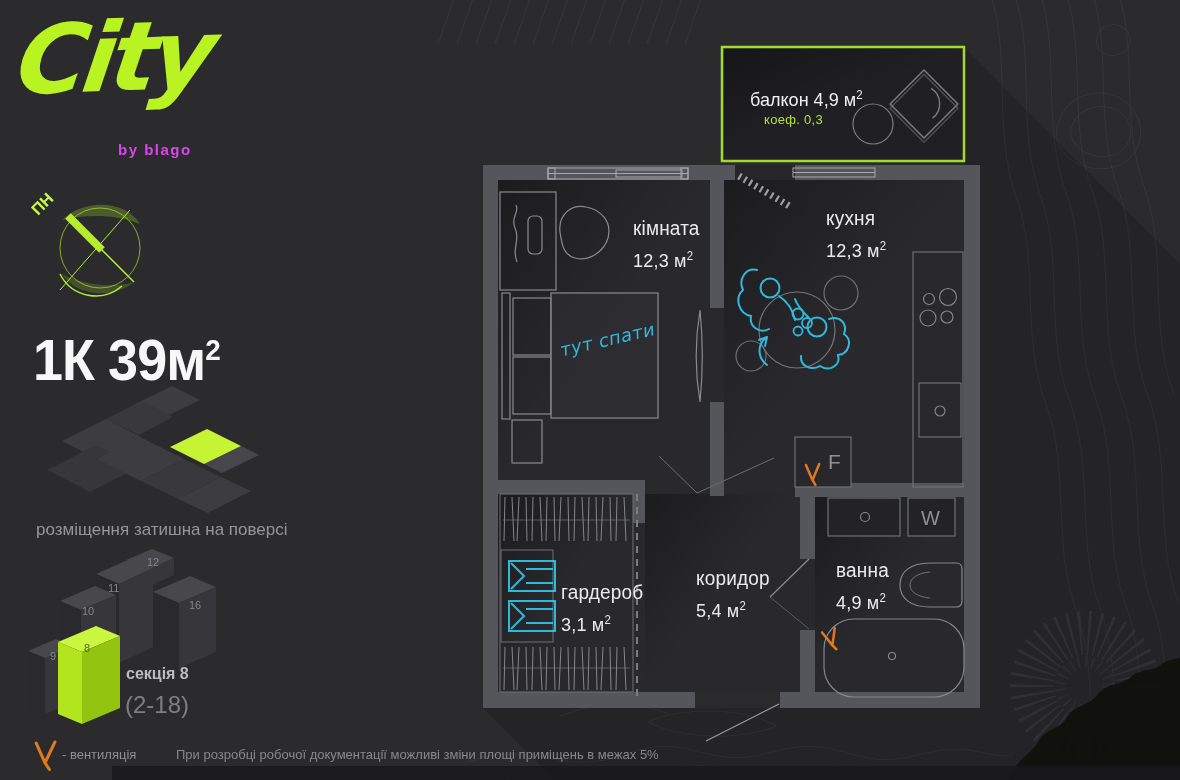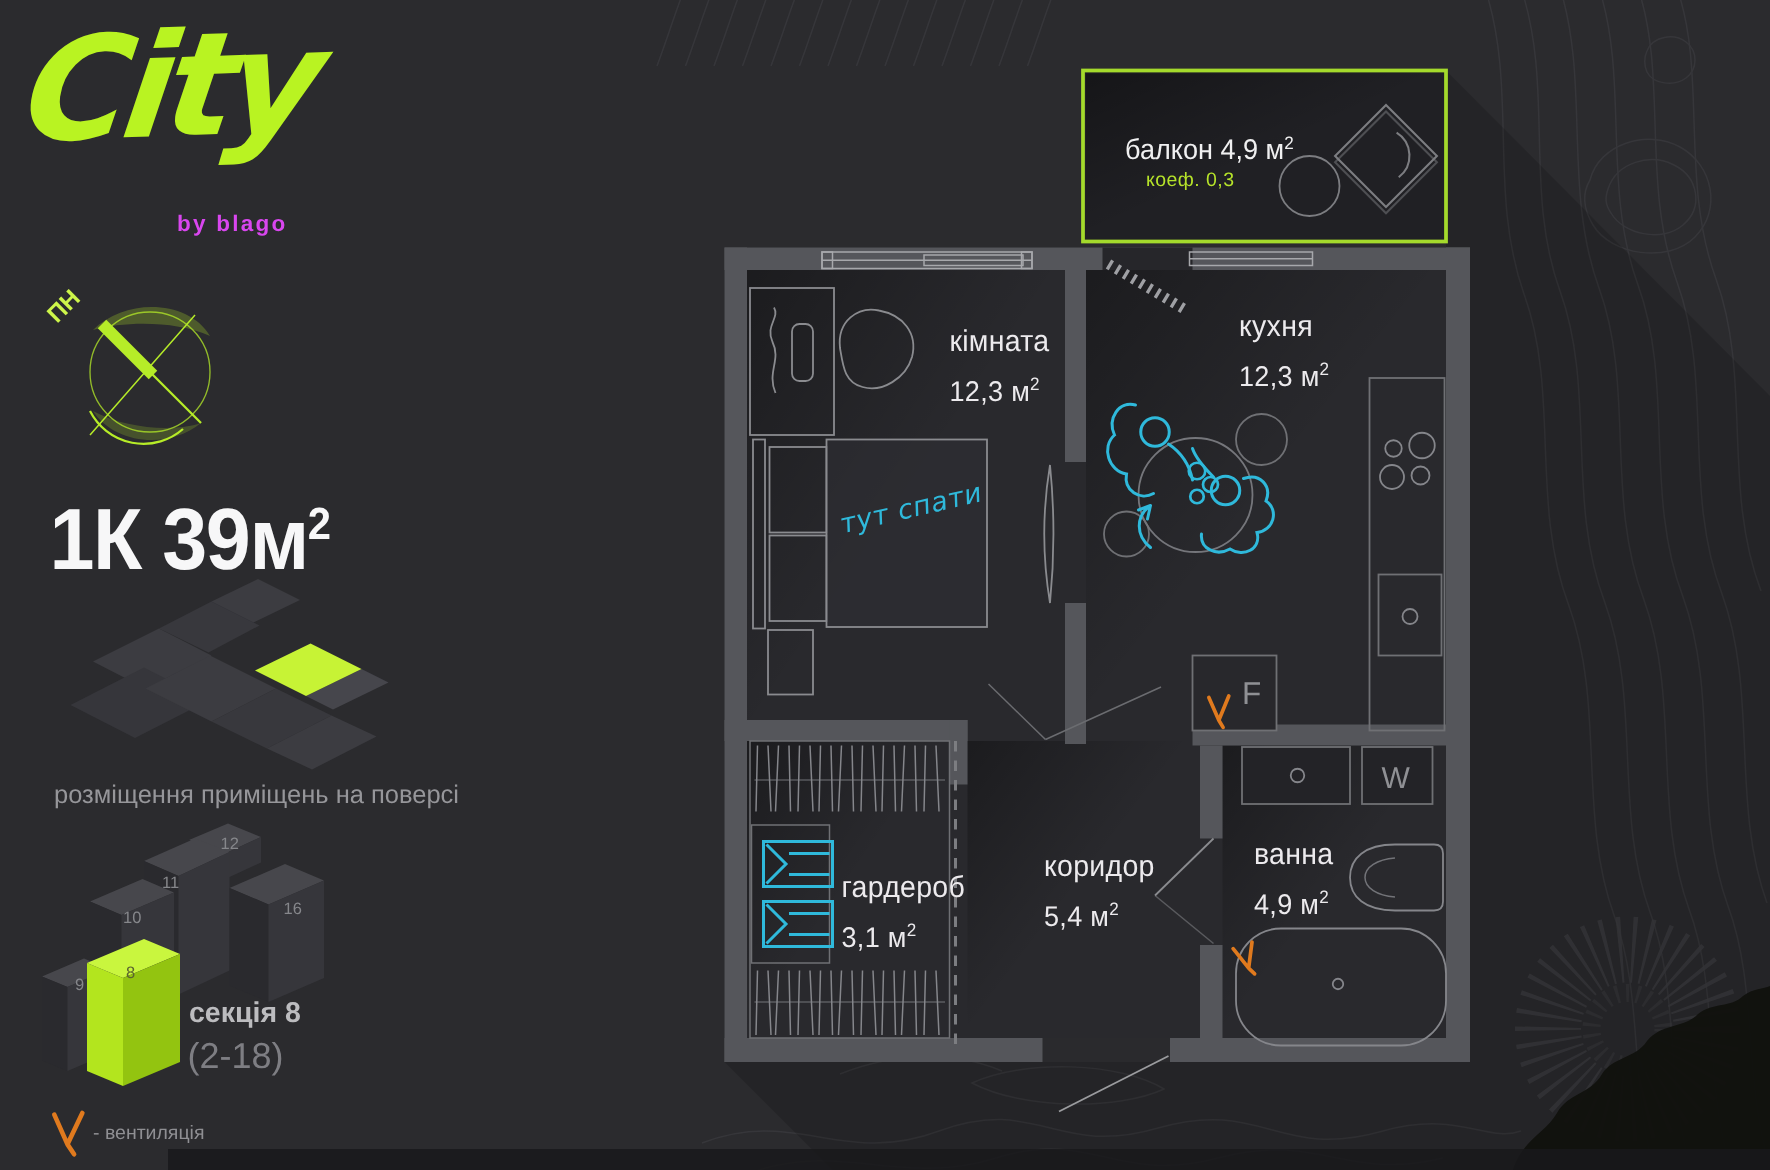--- a/index.html
+++ b/index.html
@@ -8,21 +8,21 @@
   #stage svg{position:absolute;left:0;top:0;}
   .abs{position:absolute;}
   .logo{left:26px;top:6px;font-family:"DejaVu Sans",sans-serif;font-style:italic;font-weight:600;
         font-size:96px;line-height:110px;color:#b9f322;transform:skewX(-10deg) rotate(-2deg);
         transform-origin:left top;letter-spacing:-5px;}
   .byline{left:118px;top:141px;font-weight:700;font-size:15px;color:#d946ef;letter-spacing:1.5px;}
   .headline{left:33px;top:320px;font-weight:700;font-size:58px;line-height:60px;color:#f7f7f8;
             transform:scaleX(.93);transform-origin:left top;letter-spacing:-1px;}
   .headline sup{font-size:30px;}
   .caption{left:36px;top:520px;font-size:17px;color:#96969a;}
-  .sec-title{left:126px;top:665px;font-weight:700;font-size:19px;color:#bcbcbf;}
+  .sec-title{left:126px;top:665px;font-weight:700;font-size:16px;color:#bcbcbf;}
   .sec-range{left:125px;top:691px;font-size:24px;color:#7e7e83;}
   .legend-label{left:62px;top:747px;font-size:13px;color:#8f8f93;text-align:center;}
   .disclaimer{left:176px;top:747px;font-size:13px;color:#88888c;}
   .plan-label{position:absolute;color:#eceaed;font-size:20px;line-height:25px;
               transform:scaleX(.95);transform-origin:left top;letter-spacing:.2px;}
   .plan-label .ar{font-size:19px;margin-top:3px;}
   .plan-label sup,.balc sup{font-size:12px;}
   .balc{position:absolute;color:#f0f0f1;font-size:19px;transform:scaleX(.95);transform-origin:left top;}
   .coef{position:absolute;color:#b6e32a;font-size:13px;letter-spacing:.3px;margin-left:12px;}
   .note{position:absolute;color:#2fb9db;font-family:"DejaVu Sans",sans-serif;font-style:italic;
@@ -277,26 +277,27 @@
   <g transform="translate(34,742) scale(1.1)" stroke="#e07a1e" stroke-width="2.8" fill="none" stroke-linecap="round" stroke-linejoin="round">
     <path d="M2,1 L10,19 L19,0 M10,19 L14,25"></path>
   </g>
 </svg>
 
 <div class="abs logo">City</div>
 <div class="abs byline">by blago</div>
 
 <div class="abs headline"><span>1К 39м</span><sup>2</sup></div>
 
-<div class="abs caption">розміщення приміщень на поверсі</div>
+<div class="abs caption">розміщення затишна на поверсі</div>
 
 <div class="abs sec-title">секція 8</div>
 <div class="abs sec-range">(2-18)</div>
 
 <div class="abs legend-label">- вентиляція</div>
+<div class="abs disclaimer">При розробці робочої документації можливі зміни площі приміщень в межах 5%</div>
 
 <div class="balc" style="left:750px;top:88px"><span>балкон</span>&nbsp;<span>4,9 м</span><sup>2</sup></div>
 <div class="coef" style="left:752px;top:112px">коеф. 0,3</div>
 
 <div class="plan-label" style="left:633px;top:216px">
   <div class="nm">кімната</div>
   <div class="ar"><span>12,3 м</span><sup>2</sup></div>
 </div>
 
 <div class="plan-label" style="left:826px;top:206px">

